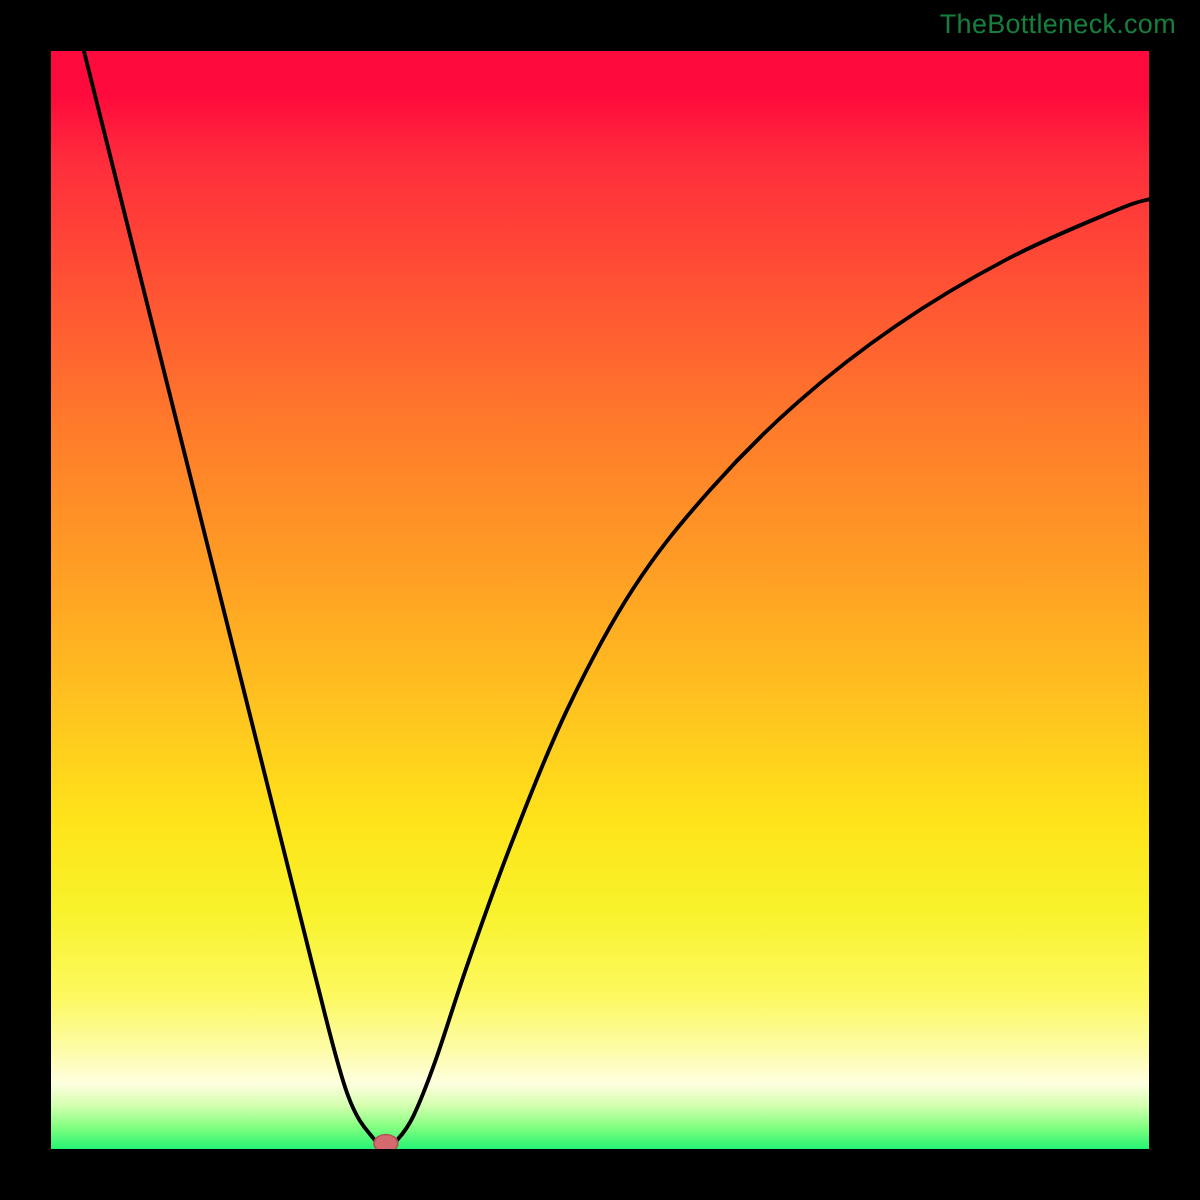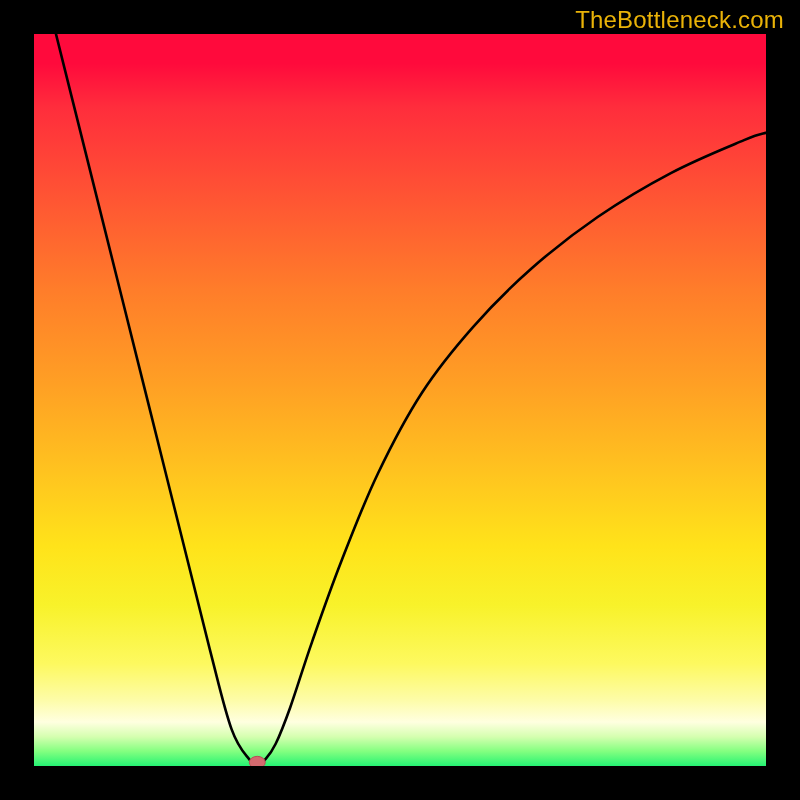--- a/index.html
+++ b/index.html
@@ -39,22 +39,22 @@
       #ffffe0 94%,
       #d5ffb0 96%,
       #83ff80 98%,
       #25f373 100%
     );
   }
   .watermark {
     position: absolute;
     top: 6px;
     right: 16px;
-    color: #eab308;
-    font-size: 24px;
+    color: #15803d;
+    font-size: 18px;
     font-weight: 500;
     letter-spacing: 0.2px;
     user-select: none;
   }
   svg {
     position: absolute;
     left: 0;
     top: 0;
   }
 </style>

